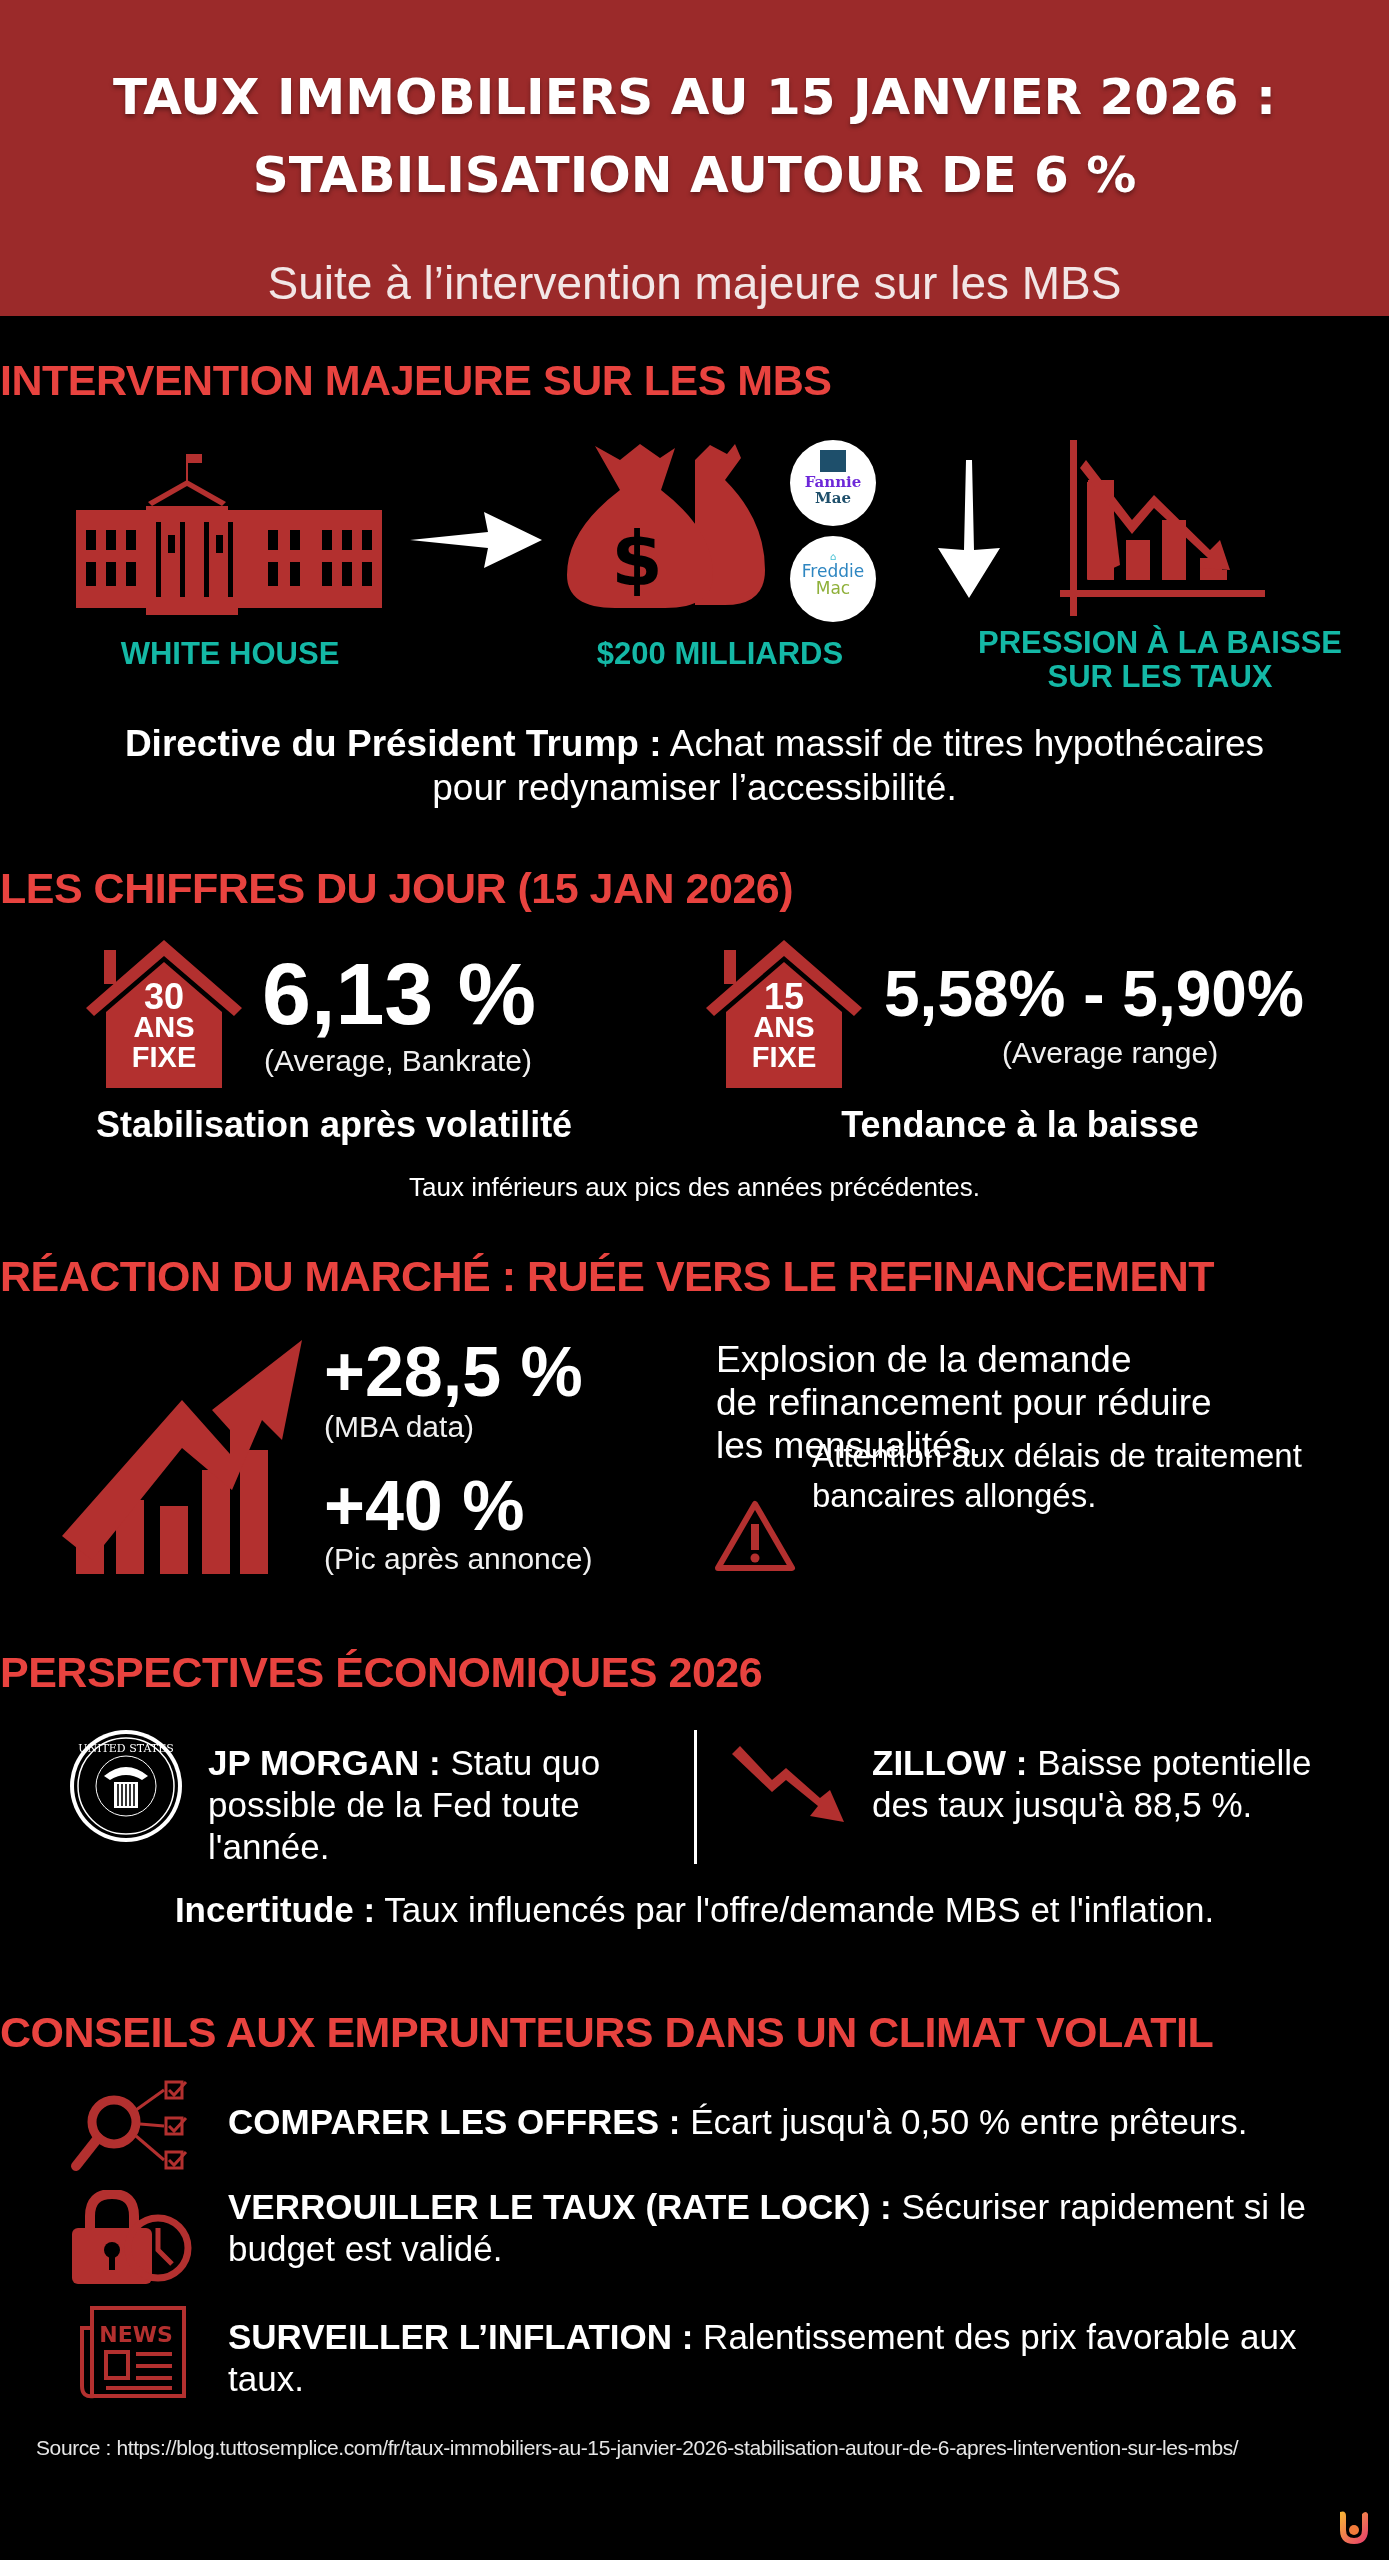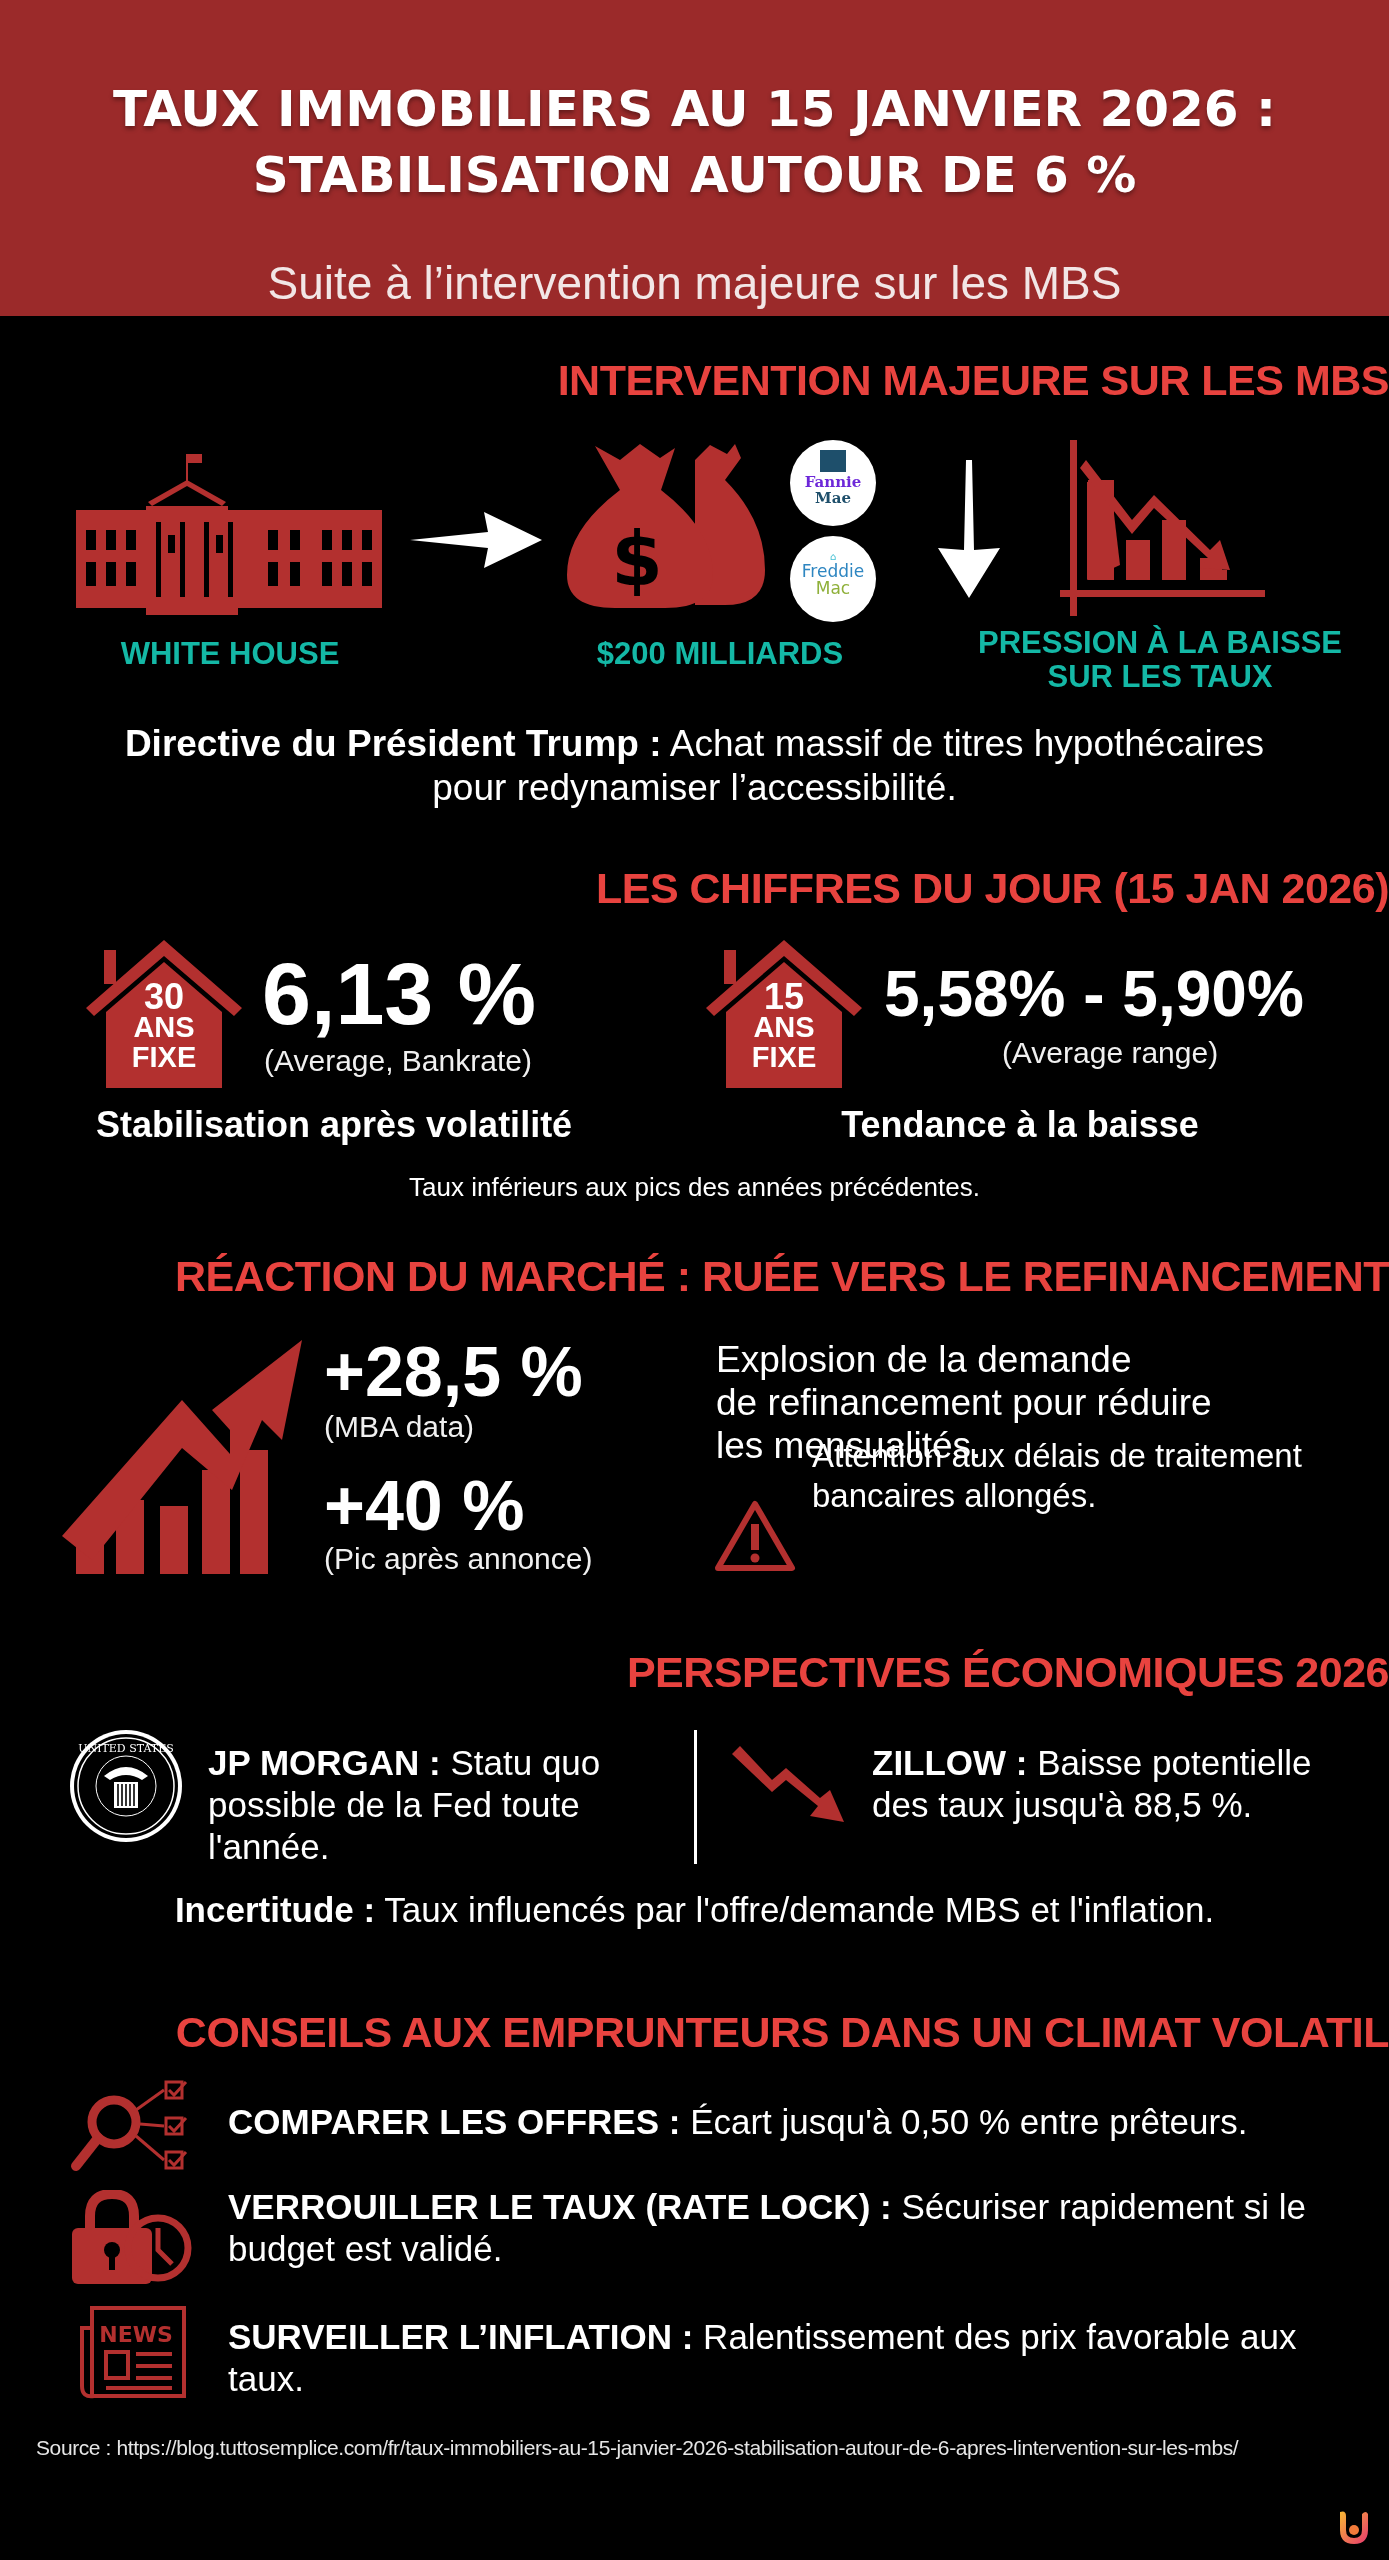--- a/index.html
+++ b/index.html
@@ -1,25 +1,25 @@
 <!DOCTYPE html>
 <html><head>
 <meta charset="utf-8">
 <style>
   * { box-sizing: border-box; margin: 0; padding: 0; }
   html, body { width: 1389px; height: 2560px; background: #000; overflow: hidden; }
   body { font-family: "Liberation Sans", "DejaVu Sans", sans-serif; color: #fff; position: relative; }
 
   .header { position: absolute; left: 0; top: 0; width: 1389px; height: 316px; background: #9b2a2a; text-align: center; }
   .header .t1, .header .t2 { font-family: "DejaVu Sans", sans-serif; font-weight: bold; font-size: 50px; letter-spacing: 0px; text-shadow: 0 3px 4px rgba(0,0,0,.35); position: absolute; left: 0; width: 100%; }
-  .header .t1 { top: 68px; margin-top: 12px; }
+  .header .t1 { top: 68px; }
   .header .t2 { top: 146px; }
   .header .sub { position: absolute; top: 256px; width: 100%; font-size: 46px; color: #f2e6e6; }
 
-  .sec-title { position: absolute; left: 0; width: 1389px; text-align: right; color: #e8433f; font-weight: bold; font-size: 43px; letter-spacing: -0.5px; }
+  .sec-title { position: absolute; left: 0; width: 1389px; text-align: left; color: #e8433f; font-weight: bold; font-size: 43px; letter-spacing: -0.5px; }
 
   .abs { position: absolute; }
   .lbl { font-weight: bold; font-size: 31px; color: #14b8a6; text-align: center; }
   .center { text-align: center; }
 
   .logo-circle { position: absolute; width: 86px; height: 86px; border-radius: 50%; background: #fff; text-align: center; font-family: "DejaVu Serif", serif; }
 
   .big { font-weight: bold; color: #fff; }
   .small { font-size: 30px; color: #f0f0f0; }
 

